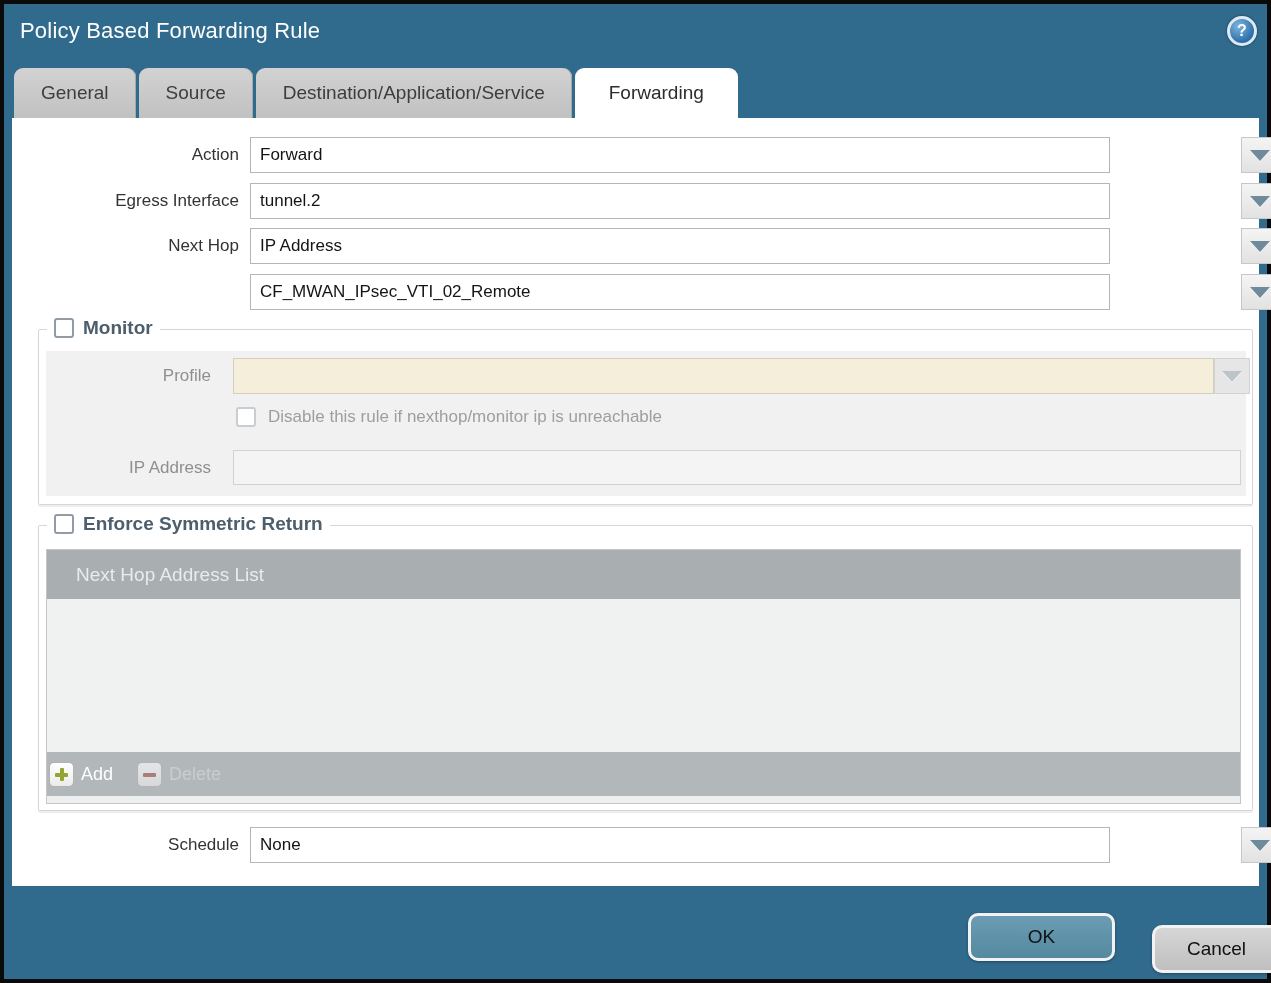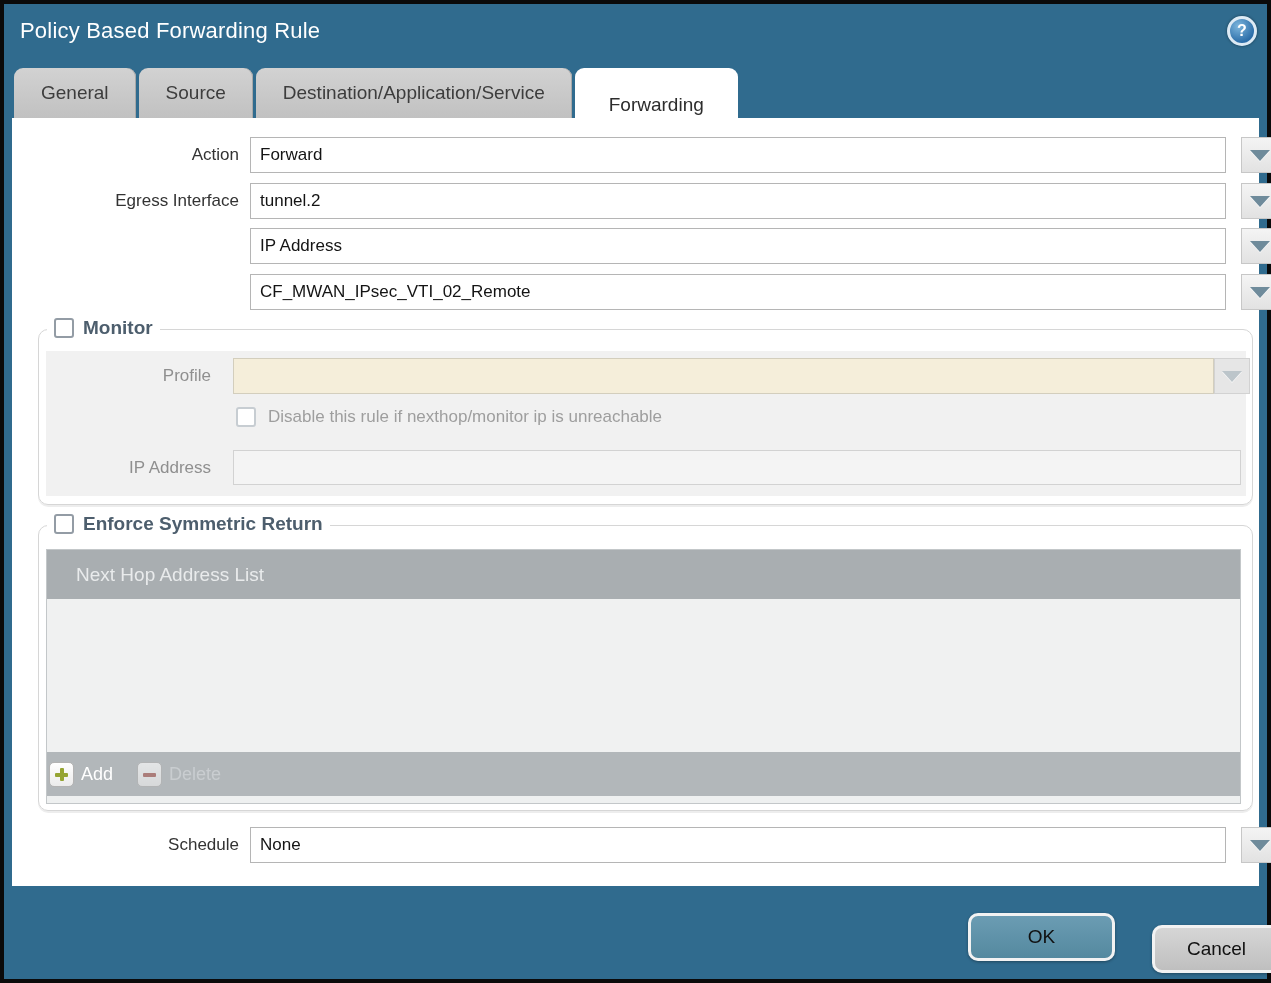--- a/index.html
+++ b/index.html
@@ -30,35 +30,35 @@
   
   .tabs { position:absolute; left:10px; top:64px; height:50px; display:flex; }
   .tab {
     height:50px; line-height:50px; padding:0 27px; margin-right:3px;
     background:linear-gradient(#d2d2d2,#c1c1c1);
     border-radius:9px 9px 0 0;
     font-size:19px; color:#3d3d3d; cursor:pointer;
     box-shadow:inset -1px 0 0 #a8a8a8;
   }
   .tab.active {
-    background:#ffffff; color:#2d2d2d; box-shadow:none; padding:12px 34px;
+    background:#ffffff; color:#2d2d2d; box-shadow:none; padding:0 34px;
   }
 
   
   .content {
     position:absolute; left:8px; top:114px; width:1247px; height:768px;
     background:#ffffff;
   }
   .frow { position:absolute; left:0; height:36px;margin-left:28px; }
   .flabel {
     position:absolute; width:199px; text-align:right;
     font-size:17px; color:#333; line-height:36px;
   }
   .ffield {
-    position:absolute; left:210px; width:976px; height:36px;
+    position:absolute; left:210px; width:860px; height:36px;
     border:1px solid #b5b5b5; background:#fff;
     font-size:17px; color:#141414; padding:0 9px;
     font-family:"Liberation Sans", sans-serif;
   }
   .ddbtn {
     position:absolute; left:1201px; width:37px; height:36px;
     background:linear-gradient(#f4f4f4,#e2e2e2);
     border:1px solid #c7c7c7; cursor:pointer;
     display:flex; align-items:center; justify-content:center;
   }
@@ -67,21 +67,21 @@
     border-left:10px solid transparent; border-right:10px solid transparent;
     border-top:11px solid #6f8b9b;
     filter:drop-shadow(0 1px 0 rgba(255,255,255,.7));
   }
   .ddbtn.disabled { background:#e6e6e6; border-color:#d2d2d2; cursor:default; }
   .ddbtn.disabled .ddtri { border-top-color:#bcc5ca; }
 
   
   .fieldset {
     position:absolute; left:26px; width:1215px;
-    border:1px solid #d6d6d6; border-radius:10px;
+    border:1px solid #d6d6d6; border-radius:2px;
     box-shadow:0 2px 0 rgba(0,0,0,.07);
   }
   .legend {
     position:absolute; top:-13px; left:8px; background:#fff; padding:0 7px;
     display:flex; align-items:center; gap:9px;
   }
   .legend-text { font-size:19px; font-weight:bold; color:#4d5e6d; }
   .cb {
     width:20px; height:20px; background:#fff;
     border:2px solid #939ca5; border-radius:3px; cursor:pointer;
@@ -179,20 +179,21 @@
 
     <div class="frow" style="top:65px; width:100%;">
       <div class="flabel">Egress Interface</div>
       <input class="ffield" value="tunnel.2" style="">
       <div class="ddbtn">
         <div class="ddtri"></div>
       </div>
     </div>
 
     <div class="frow" style="top:110px; width:100%;">
+      <div class="flabel">Next Hop</div>
       <input class="ffield" value="IP Address" style="">
       <div class="ddbtn">
         <div class="ddtri"></div>
       </div>
     </div>
 
     <div class="frow" style="top:156px; width:100%;">
       <input class="ffield" value="CF_MWAN_IPsec_VTI_02_Remote" style="">
       <div class="ddbtn">
         <div class="ddtri"></div>

